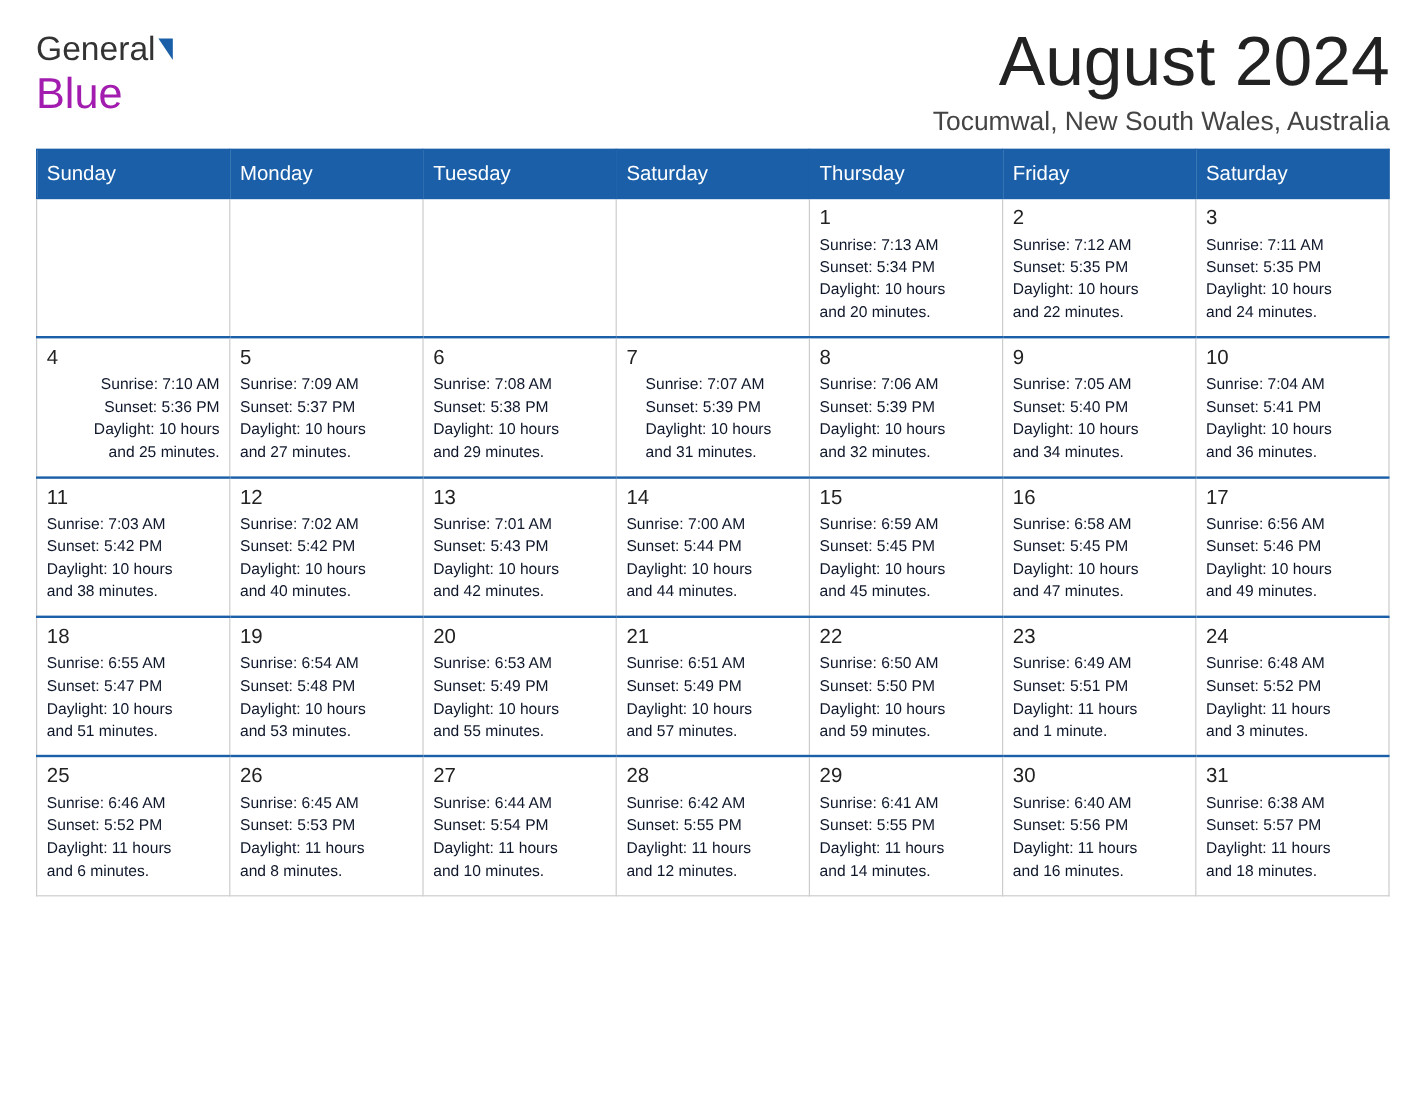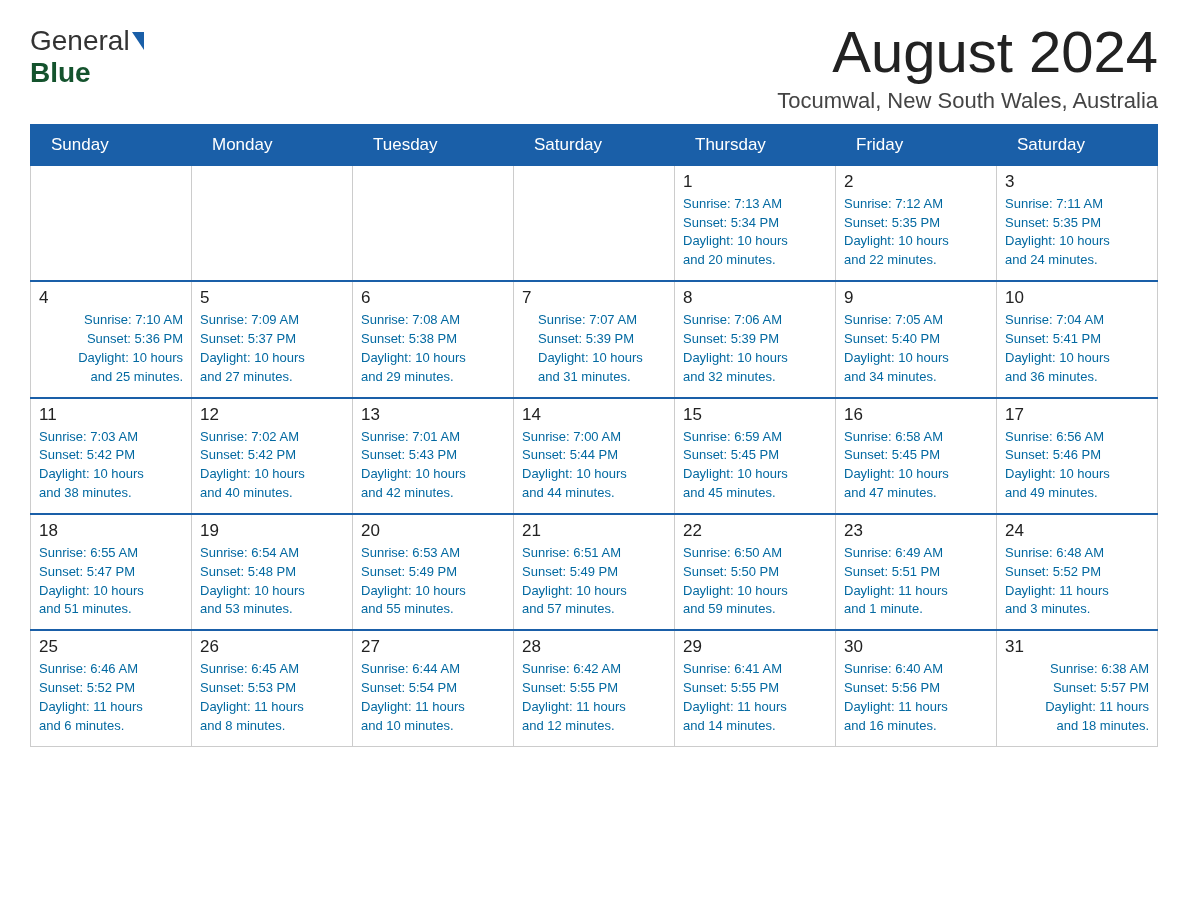--- a/index.html
+++ b/index.html
@@ -33,31 +33,31 @@
     .logo-general { color: #333; }
     .logo-arrow {
       width: 0;
       height: 0;
       border-left: 12px solid transparent;
       border-right: 0px solid transparent;
       border-top: 18px solid #1a5fa8;
       margin: 0 2px;
       display: inline-block;
     }
-    .logo-blue { color: #14532d; font-size: 28px; font-weight: bold; }
+    .logo-blue { color: #a21caf; font-size: 36px; font-weight: normal; }
     .title-block { text-align: right; }
     .month-title { font-size: 58px; font-weight: 300; color: #222; line-height: 1.1; }
     .location { font-size: 22px; color: #444; margin-top: 4px; }
     .calendar { width: 100%; border-collapse: collapse; margin-top: 8px; }
     .calendar thead tr th {
       background-color: #1a5fa8;
       color: #fff;
       font-size: 17px;
       font-weight: normal;
-      padding: 10px 20px;
+      padding: 10px 8px;
       text-align: left;
       border: 1px solid #1a5fa8;
     }
     .calendar tbody tr td {
       vertical-align: top;
       padding: 6px 8px 10px 8px;
       border: 1px solid #ccc;
       border-bottom: 2px solid #1a5fa8;
       width: 14.28%;
       min-height: 90px;
@@ -70,21 +70,21 @@
     }
     .day-number {
       font-size: 17px;
       font-weight: normal;
       color: #222;
       display: block;
       margin-bottom: 3px;
     }
     .day-info {
       font-size: 13px;
-      color: #0369a1;
+      color: #0f172a;
       line-height: 1.45;
     }
     .calendar tbody tr:last-child td {
       border-bottom: 1px solid #ccc;
     }
   </style>
 </head>
 <body>
 
 <div class="header">
@@ -332,20 +332,20 @@
         </td>
         <td>
           <span class="day-number">30</span>
           <div class="day-info" style="white-space: pre-line;">Sunrise: 6:40 AM
 Sunset: 5:56 PM
 Daylight: 11 hours
 and 16 minutes.</div>
         </td>
         <td>
           <span class="day-number">31</span>
-          <div class="day-info" style="white-space: pre-line; text-align: right;">Sunrise: 6:38 AM
+          <div class="day-info" style="white-space: pre-line;">Sunrise: 6:38 AM
 Sunset: 5:57 PM
 Daylight: 11 hours
 and 18 minutes.</div>
         </td>
       </tr>
     </tbody>
 </table>
 
 </body></html>

